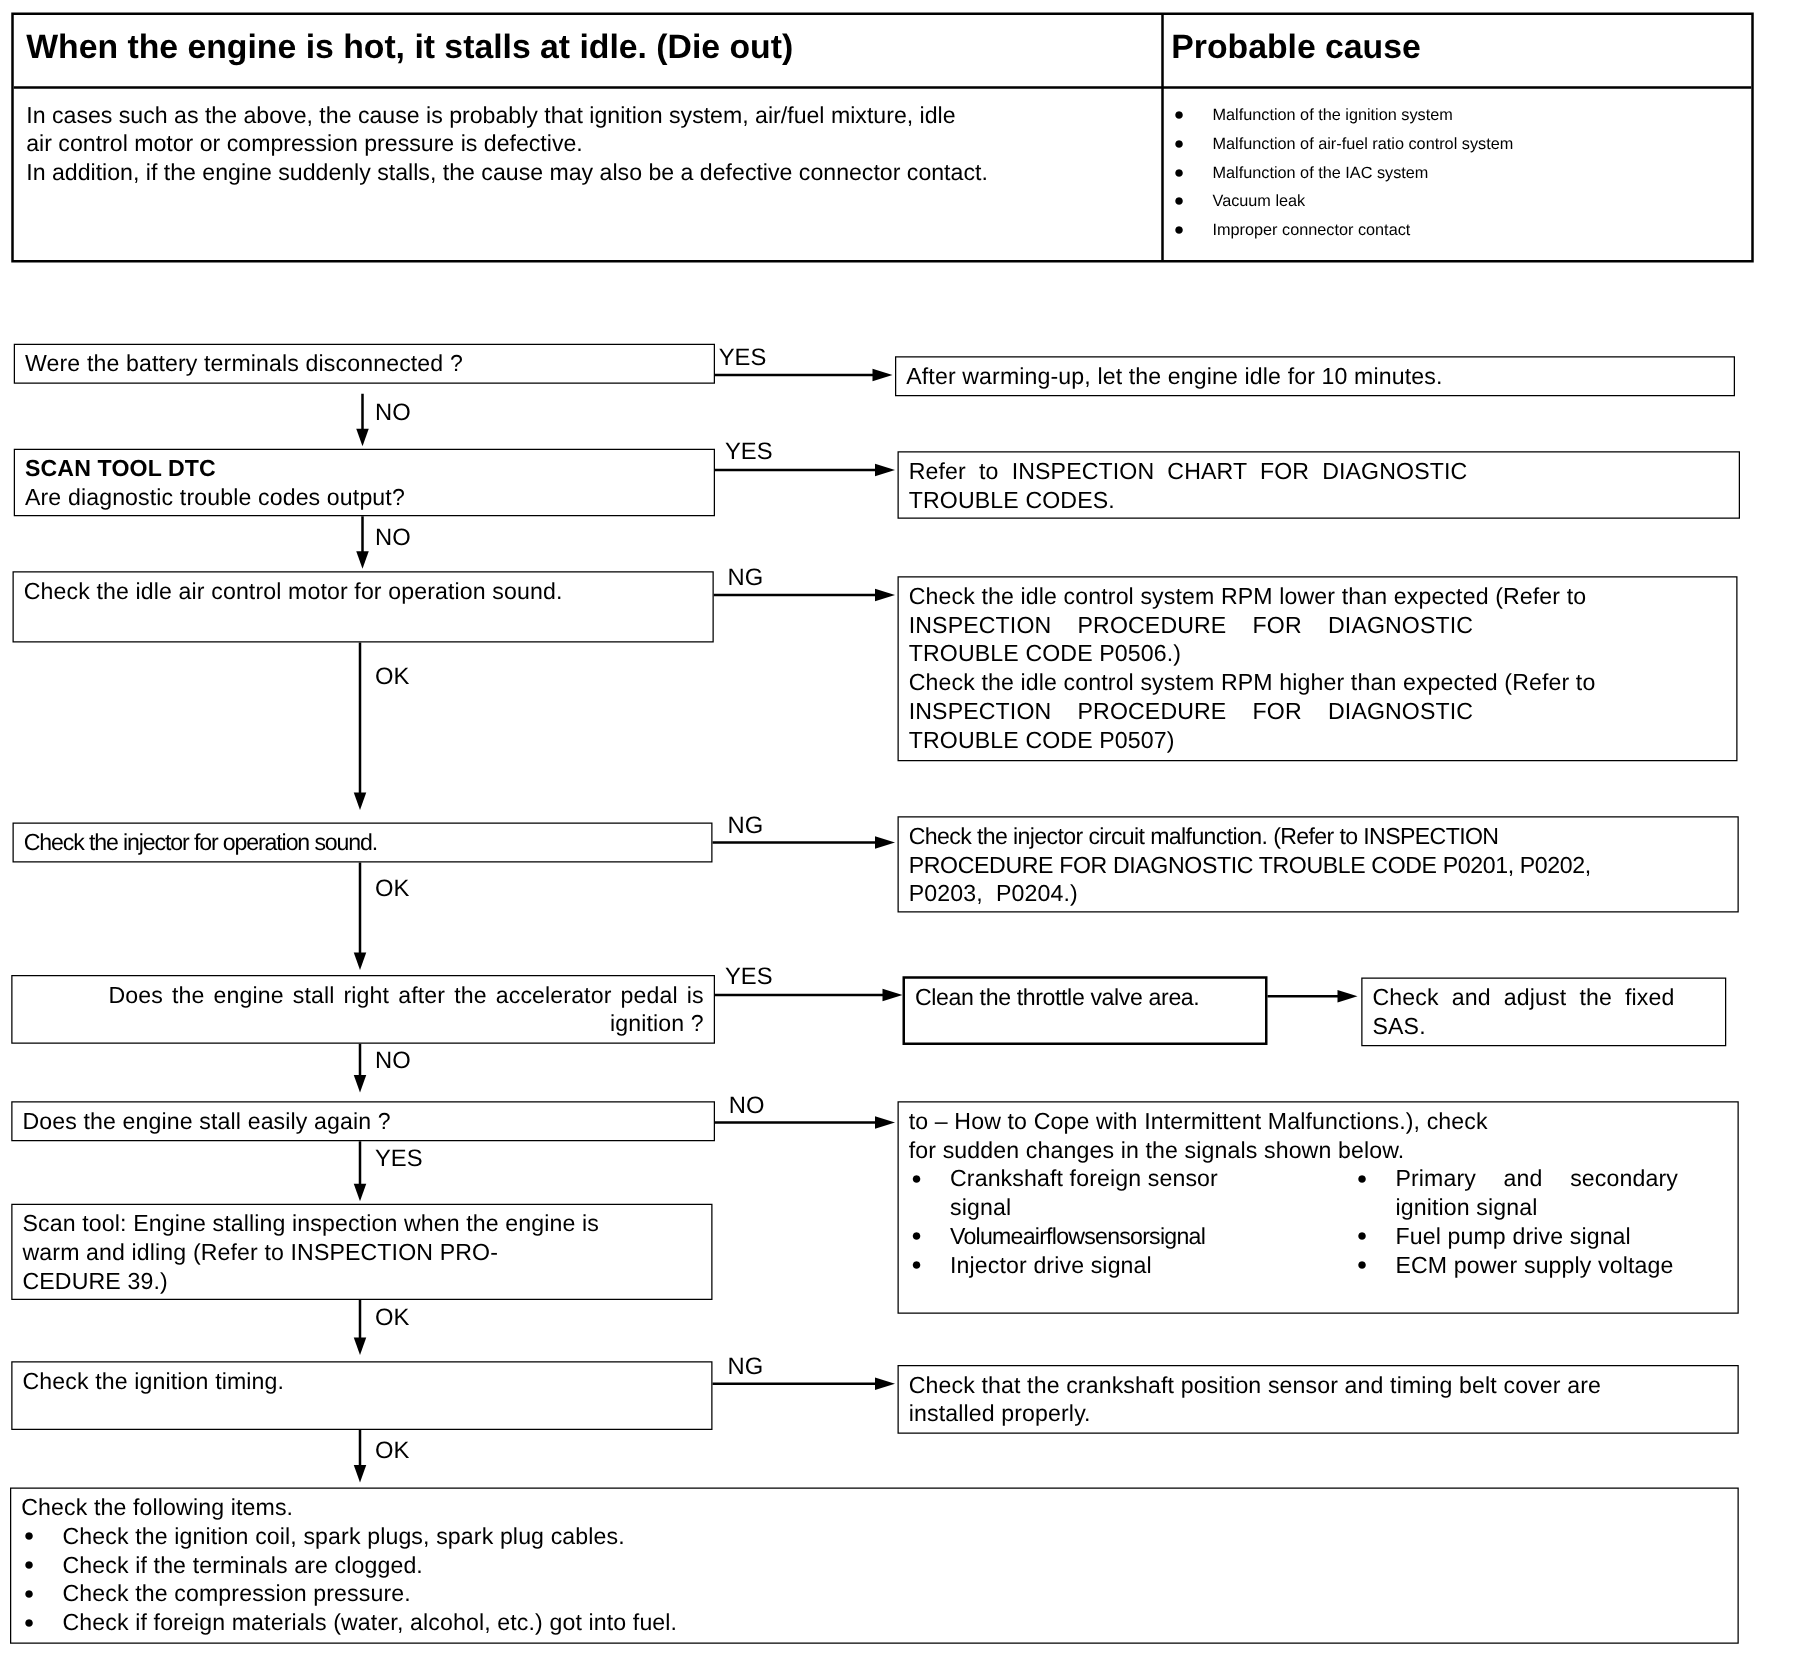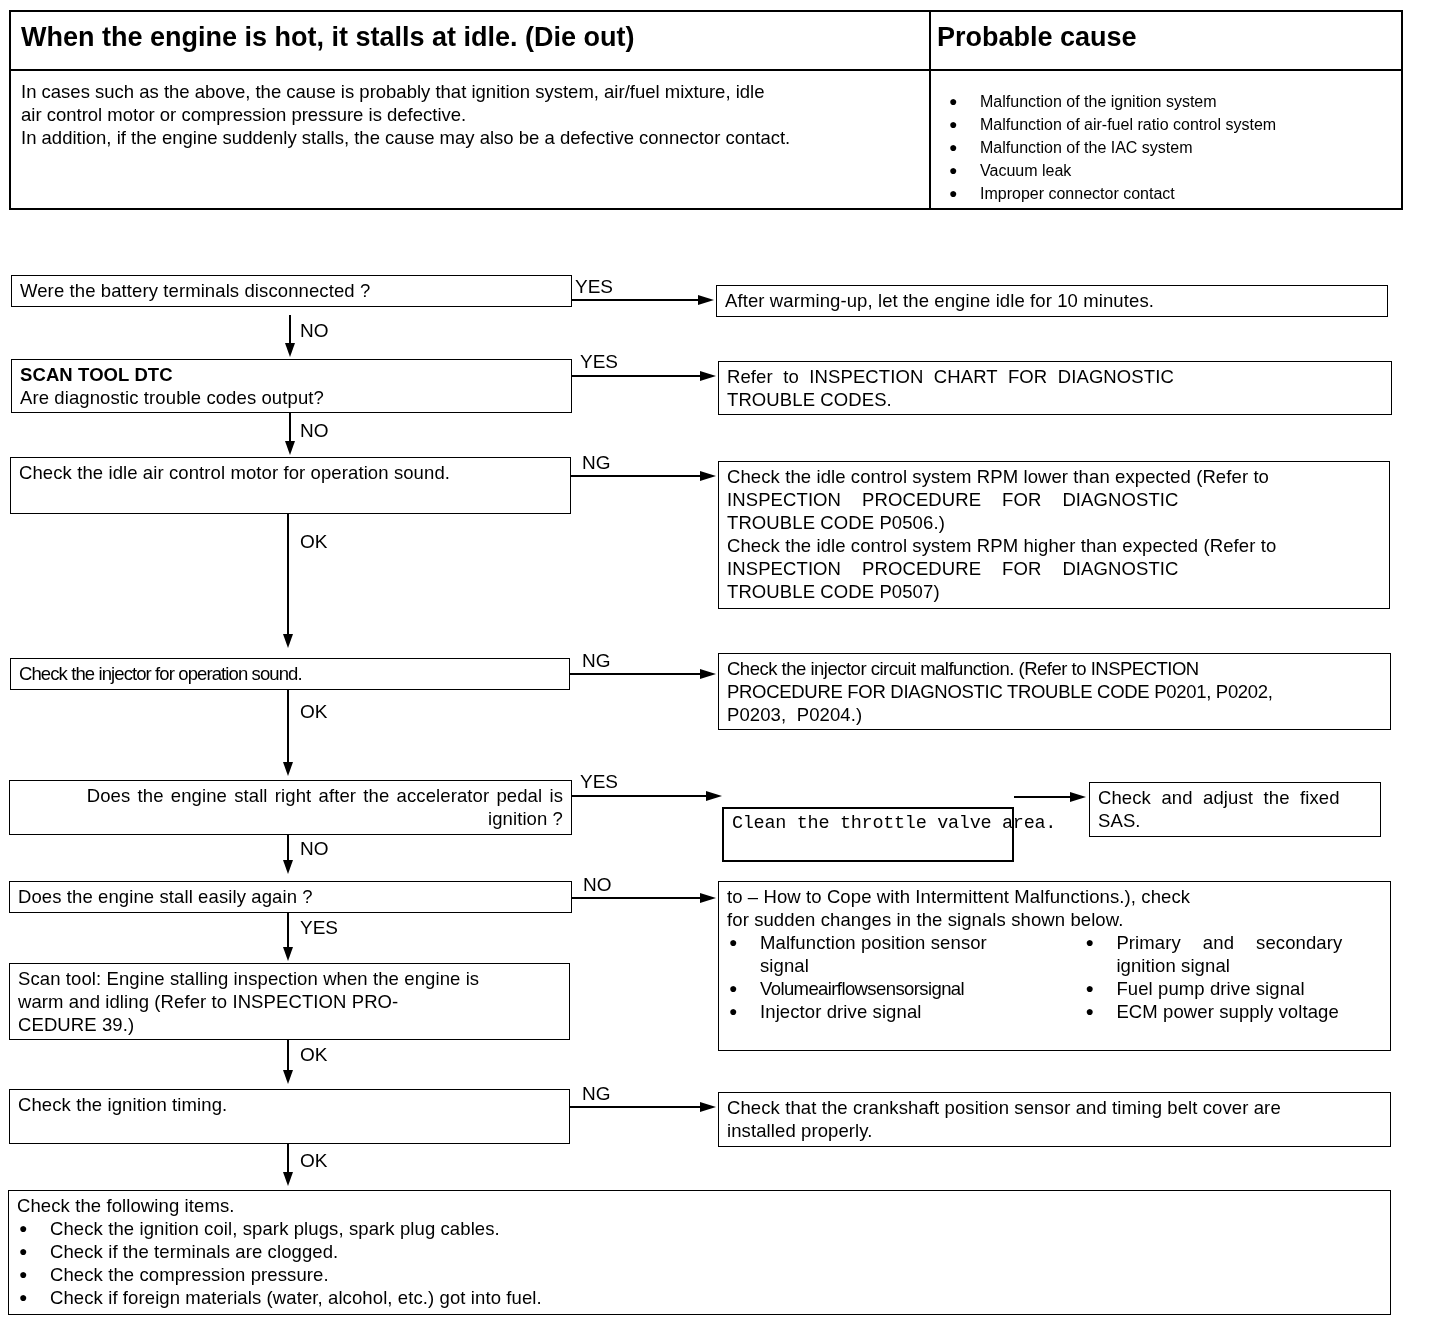--- a/index.html
+++ b/index.html
@@ -10,21 +10,21 @@
   .box.thick { border-width:2px; }
   .line { white-space:nowrap; display:block; }
   .bold { font-weight:bold; }
   
   .hdr { position:absolute; left:9px; top:10px; width:1394px; height:200px; border:2.5px solid #000; box-sizing:border-box; }
   .hdr .row1 { position:absolute; left:0; top:0; width:100%; height:57px; border-bottom:2.5px solid #000; }
   .hdr .vdiv { position:absolute; left:918px; top:0; width:1.5px; height:100%; background:#000; }
   .hdr .title { position:absolute; left:10px; top:10px; font-size:27px; font-weight:bold; white-space:nowrap; }
   .hdr .pc-title { position:absolute; left:926px; top:10px; font-size:27px; font-weight:bold; white-space:nowrap; }
   .hdr .desc { position:absolute; left:10px; top:68px; font-size:18.5px; line-height:23px; }
-  .hdr .causes { position:absolute; left:926px; top:68px; font-size:16px; line-height:23px; margin:10px; padding:0; list-style:none; }
+  .hdr .causes { position:absolute; left:926px; top:68px; font-size:13px; line-height:23px; margin:0; padding:0; list-style:none; }
   .bullet-item { white-space:nowrap; display:block; position:relative; padding-left:33px; }
   .bullet-item::before { content:"\25CF"; position:absolute; left:2px; top:0; font-size:14px; }
   
   .vline { position:absolute; width:1.5px; background:#000; }
   .hline { position:absolute; height:1.5px; background:#000; }
   .arrow-down { position:absolute; width:0; height:0; border-left:5px solid transparent; border-right:5px solid transparent; border-top:14px solid #000; }
   .arrow-right { position:absolute; width:0; height:0; border-top:5px solid transparent; border-bottom:5px solid transparent; border-left:16px solid #000; }
   .lbl { position:absolute; font-size:19px; white-space:nowrap; }
   .two-col { display:flex; }
   .two-col .col { width:50%; }
@@ -115,21 +115,21 @@
 <div class="arrow-down" style="left:283px;top:762px;"></div>
 <div class="lbl" style="left:300px;top:701px;">OK</div>
 
 <div class="box" style="left:9px;top:780px;width:563px;height:55px;text-align:right;">
   <span class="line" style="word-spacing:2px">Does the engine stall right after the accelerator pedal is</span>
   <span class="line">ignition ?</span>
 </div>
 <div class="lbl" style="left:580px;top:771px;">YES</div>
 <div class="hline" style="left:572px;top:795px;width:136px;"></div>
 <div class="arrow-right" style="left:706px;top:791px;"></div>
-<div class="box thick" style="left:722px;top:807px;width:292px;height:55px;font-family:Liberation Mono, monospace;">
+<div class="box thick" style="left:722px;top:781px;width:292px;height:55px;">
   <span class="line" style="letter-spacing:-0.3px">Clean the throttle valve area.</span>
 </div>
 <div class="hline" style="left:1014px;top:796px;width:58px;"></div>
 <div class="arrow-right" style="left:1070px;top:792px;"></div>
 <div class="box" style="left:1089px;top:782px;width:292px;height:55px;">
   <span class="line" style="white-space:pre">Check  and  adjust  the  fixed</span>
   <span class="line">SAS.</span>
 </div>
 <div class="vline" style="left:287px;top:835px;height:26px;"></div>
 <div class="arrow-down" style="left:283px;top:860px;"></div>
@@ -139,21 +139,21 @@
   <span class="line">Does the engine stall easily again ?</span>
 </div>
 <div class="lbl" style="left:583px;top:874px;">NO</div>
 <div class="hline" style="left:572px;top:897px;width:130px;"></div>
 <div class="arrow-right" style="left:700px;top:893px;"></div>
 <div class="box" style="left:718px;top:881px;width:673px;height:170px;">
   <span class="line">to – How to Cope with Intermittent Malfunctions.), check</span>
   <span class="line">for sudden changes in the signals shown below.</span>
   <div class="two-col">
     <div class="col" style="width:358px">
-      <span class="bi" style="width:250px">Malfunction position sensor signal</span>
+      <span class="bi" style="width:250px">Crankshaft foreign sensor signal</span>
       <span class="bi" style="letter-spacing:-0.6px">Volumeairflowsensorsignal</span>
       <span class="bi">Injector drive signal</span>
     </div>
     <div class="col" style="width:300px">
       <span class="bi justify" style="width:226px">Primary and secondary ignition signal</span>
       <span class="bi">Fuel pump drive signal</span>
       <span class="bi" style="white-space:nowrap">ECM power supply voltage</span>
     </div>
   </div>
 </div>

